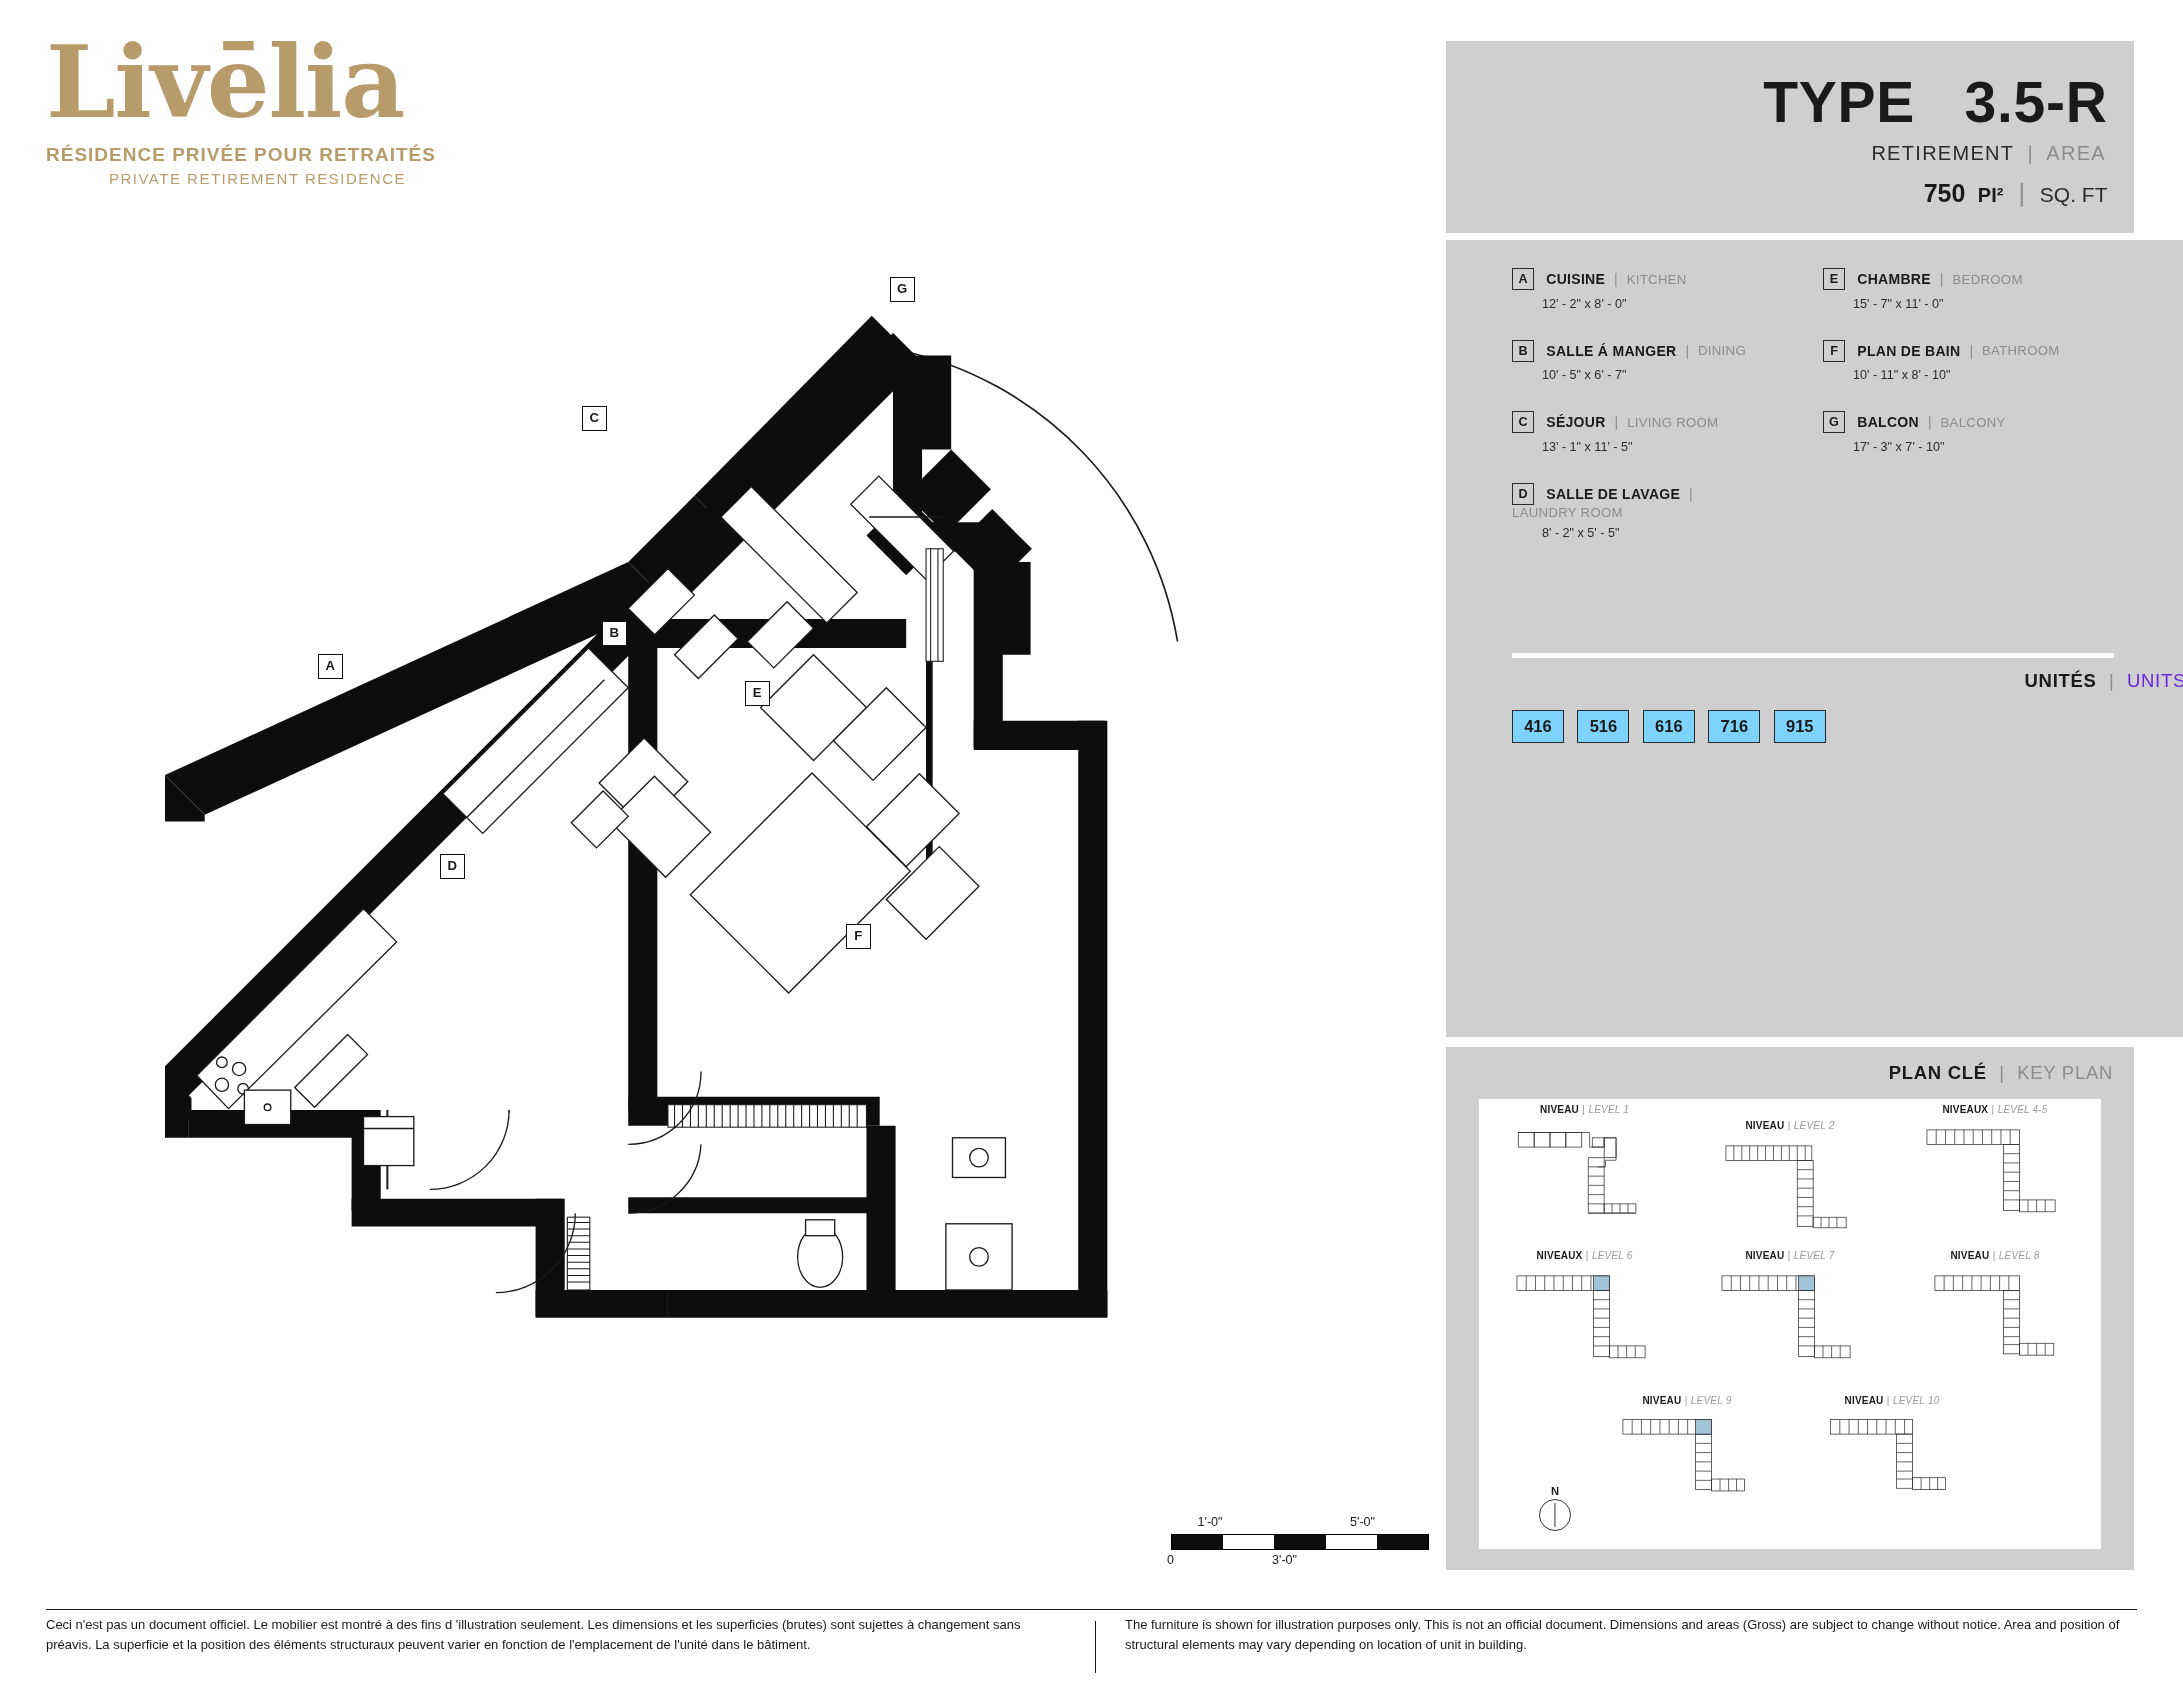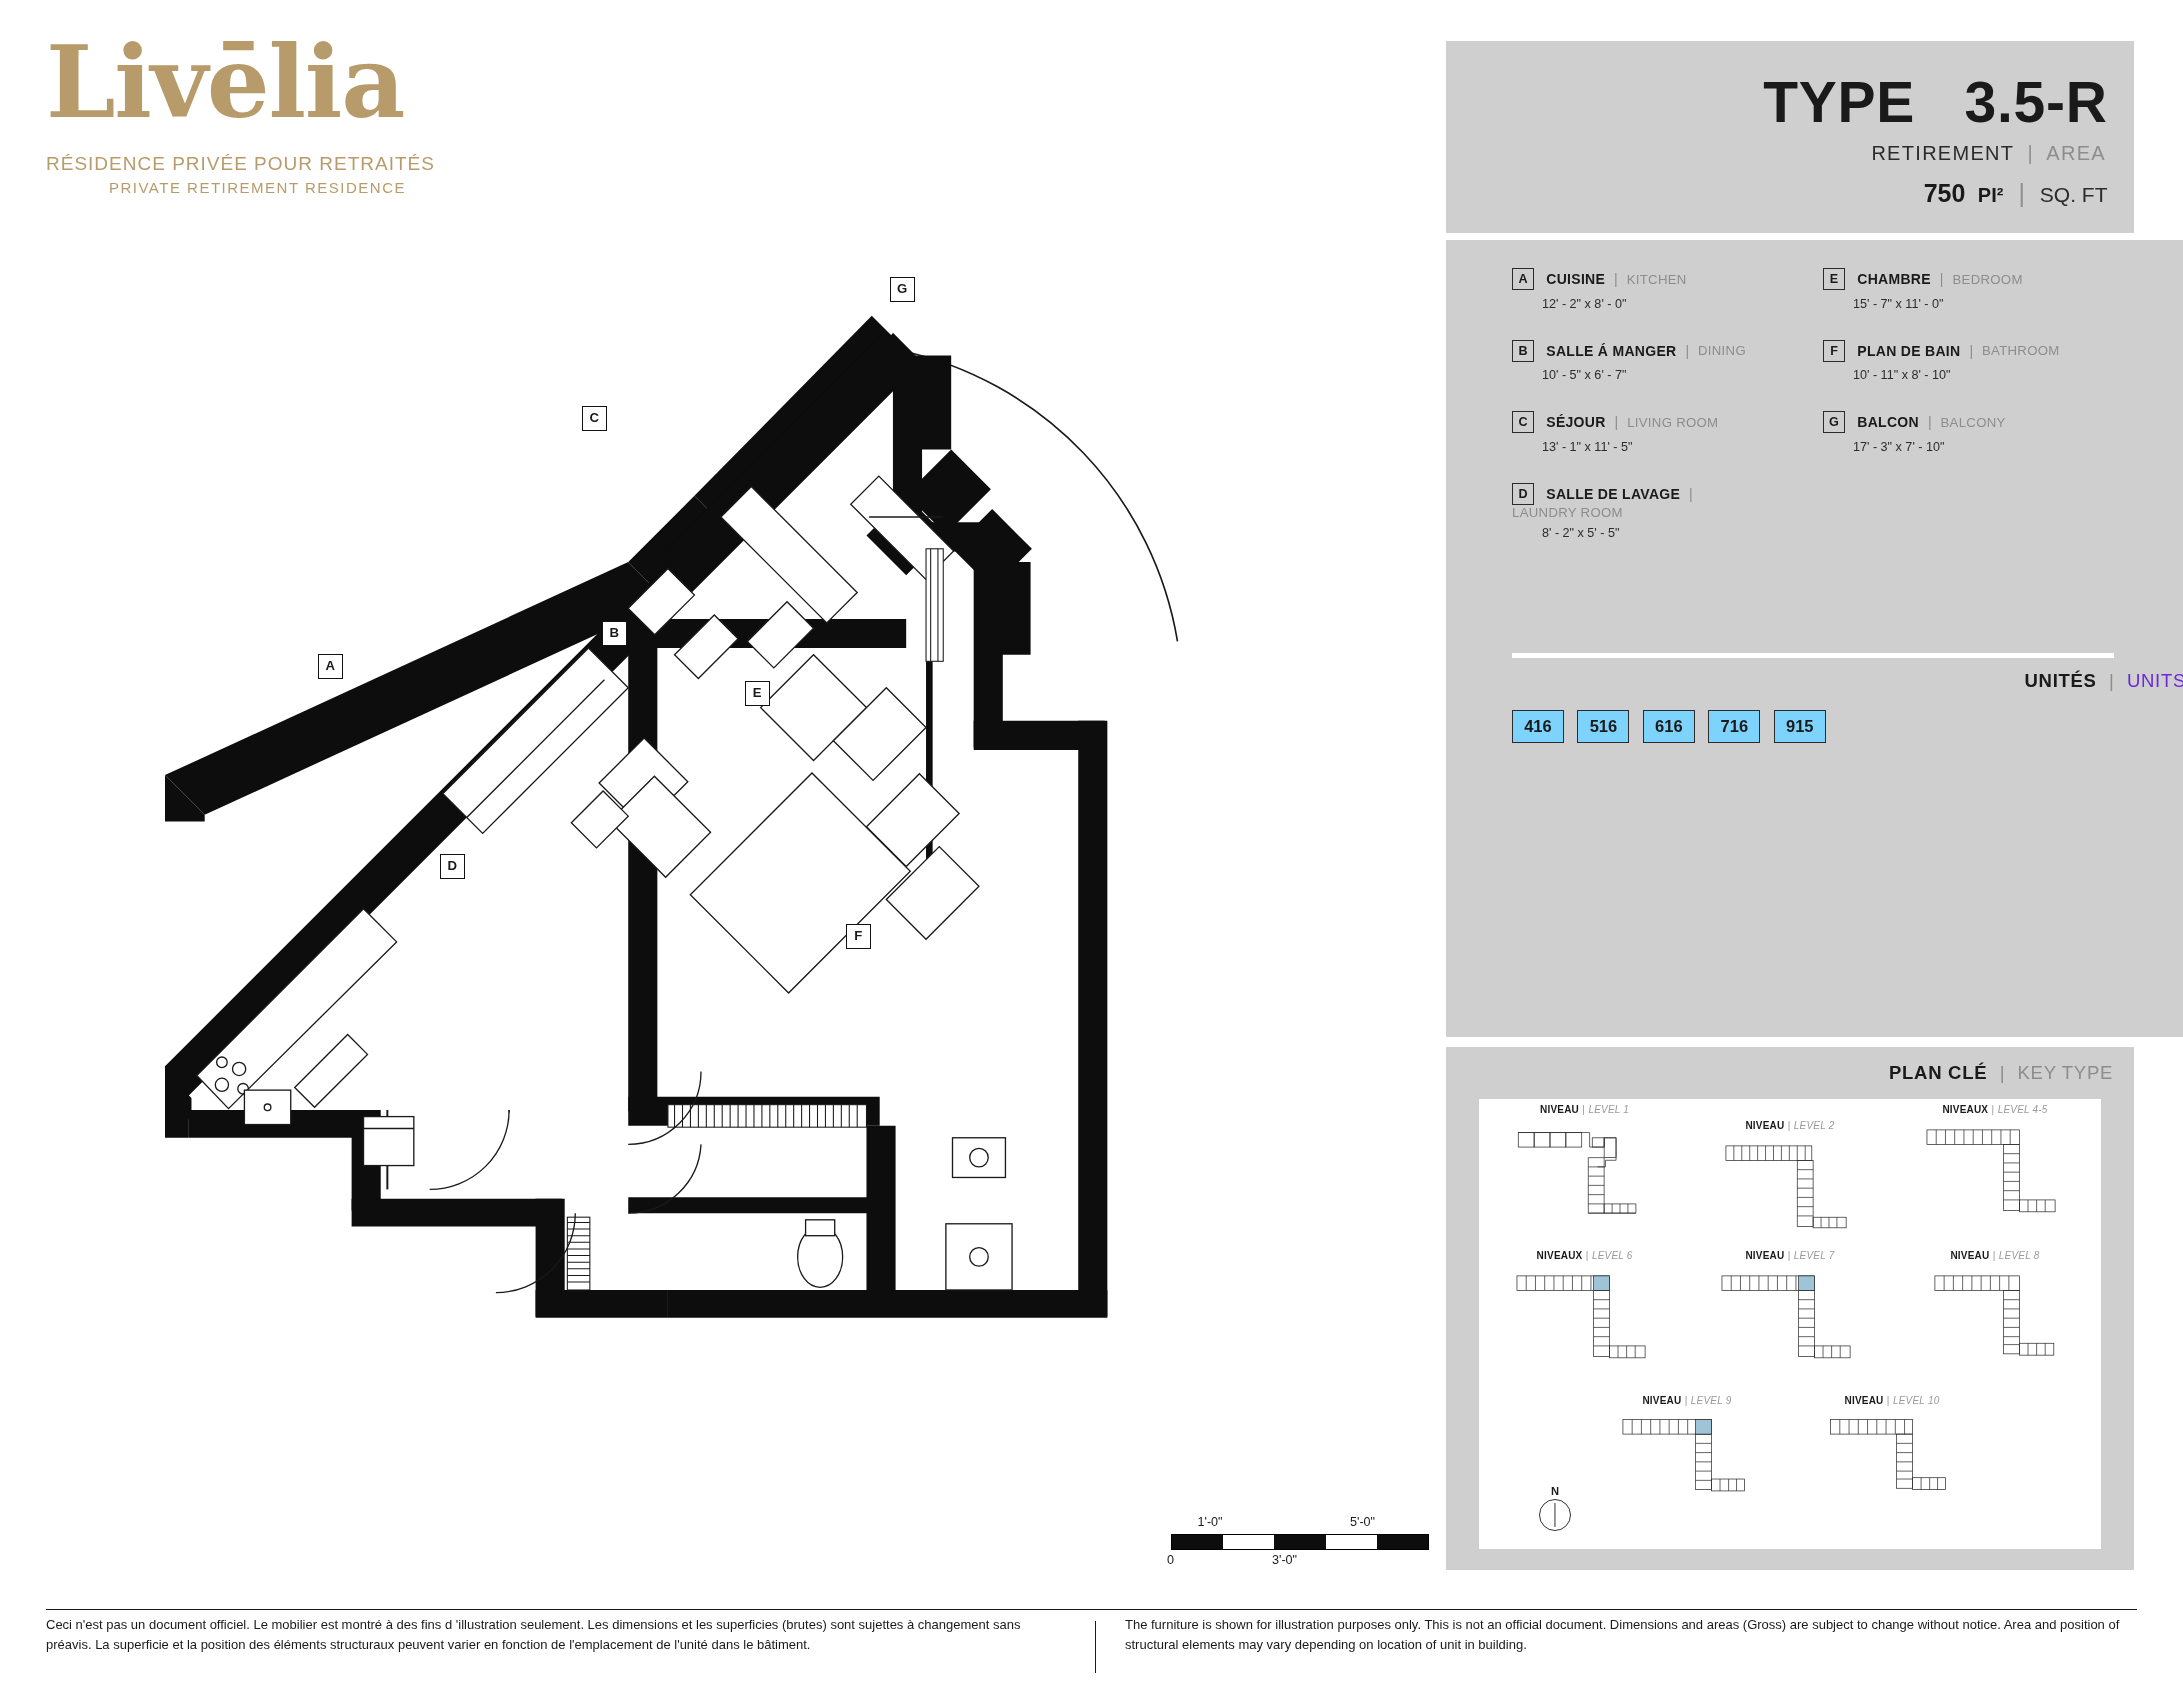--- a/index.html
+++ b/index.html
@@ -10,21 +10,21 @@
   .panel { position:absolute; }
 
   
   #logo-block { left:46px; top:33px; width:463px; }
   .logo-word {
     font-family:"DejaVu Serif", serif;
     font-size:99px; font-weight:700; color:#b89b6a;
     letter-spacing:-1.3px; line-height:1;
   }
   .logo-sub1 {
-    margin-top:21px; font-size:19px; font-weight:400; letter-spacing:1px;
+    margin-top:12px; font-size:19px; font-weight:700; letter-spacing:1px;
     color:#b89b6a;
   }
   .logo-sub2 {
     margin-top:4px; font-size:15px; letter-spacing:1.5px; color:#b89b6a;
     text-align:center; width:423px;
   }
 
   
   #type-header {
     left:1446px; top:41px; width:688px; height:192px; background:#cfcfcf;
@@ -242,21 +242,21 @@
     <span class="unit-box">616</span>
     <span class="unit-box">716</span>
     <span class="unit-box">915</span>
   </div>
 </div>
 
 <div class="panel" id="keyplan-panel">
   <div id="keyplan-title">
     <span>PLAN CLÉ</span>
     <span class="pipe">|</span>
-    <span class="en">KEY TYPE</span>
+    <span class="en">KEY PLAN</span>
   </div>
 
   <div id="keyplan-white">
 
     <div class="kp-cell" style="left:6.6px; top:5.3px;">
       <div class="kp-label">
         <span>NIVEAU</span><span class="pipe">|</span><span class="en">LEVEL 1</span>
       </div>
       <svg class="kp-svg" width="152" height="109" viewBox="0 0 230 165">
         <g fill="none" stroke="#2b2b2b" stroke-width="1.1">

